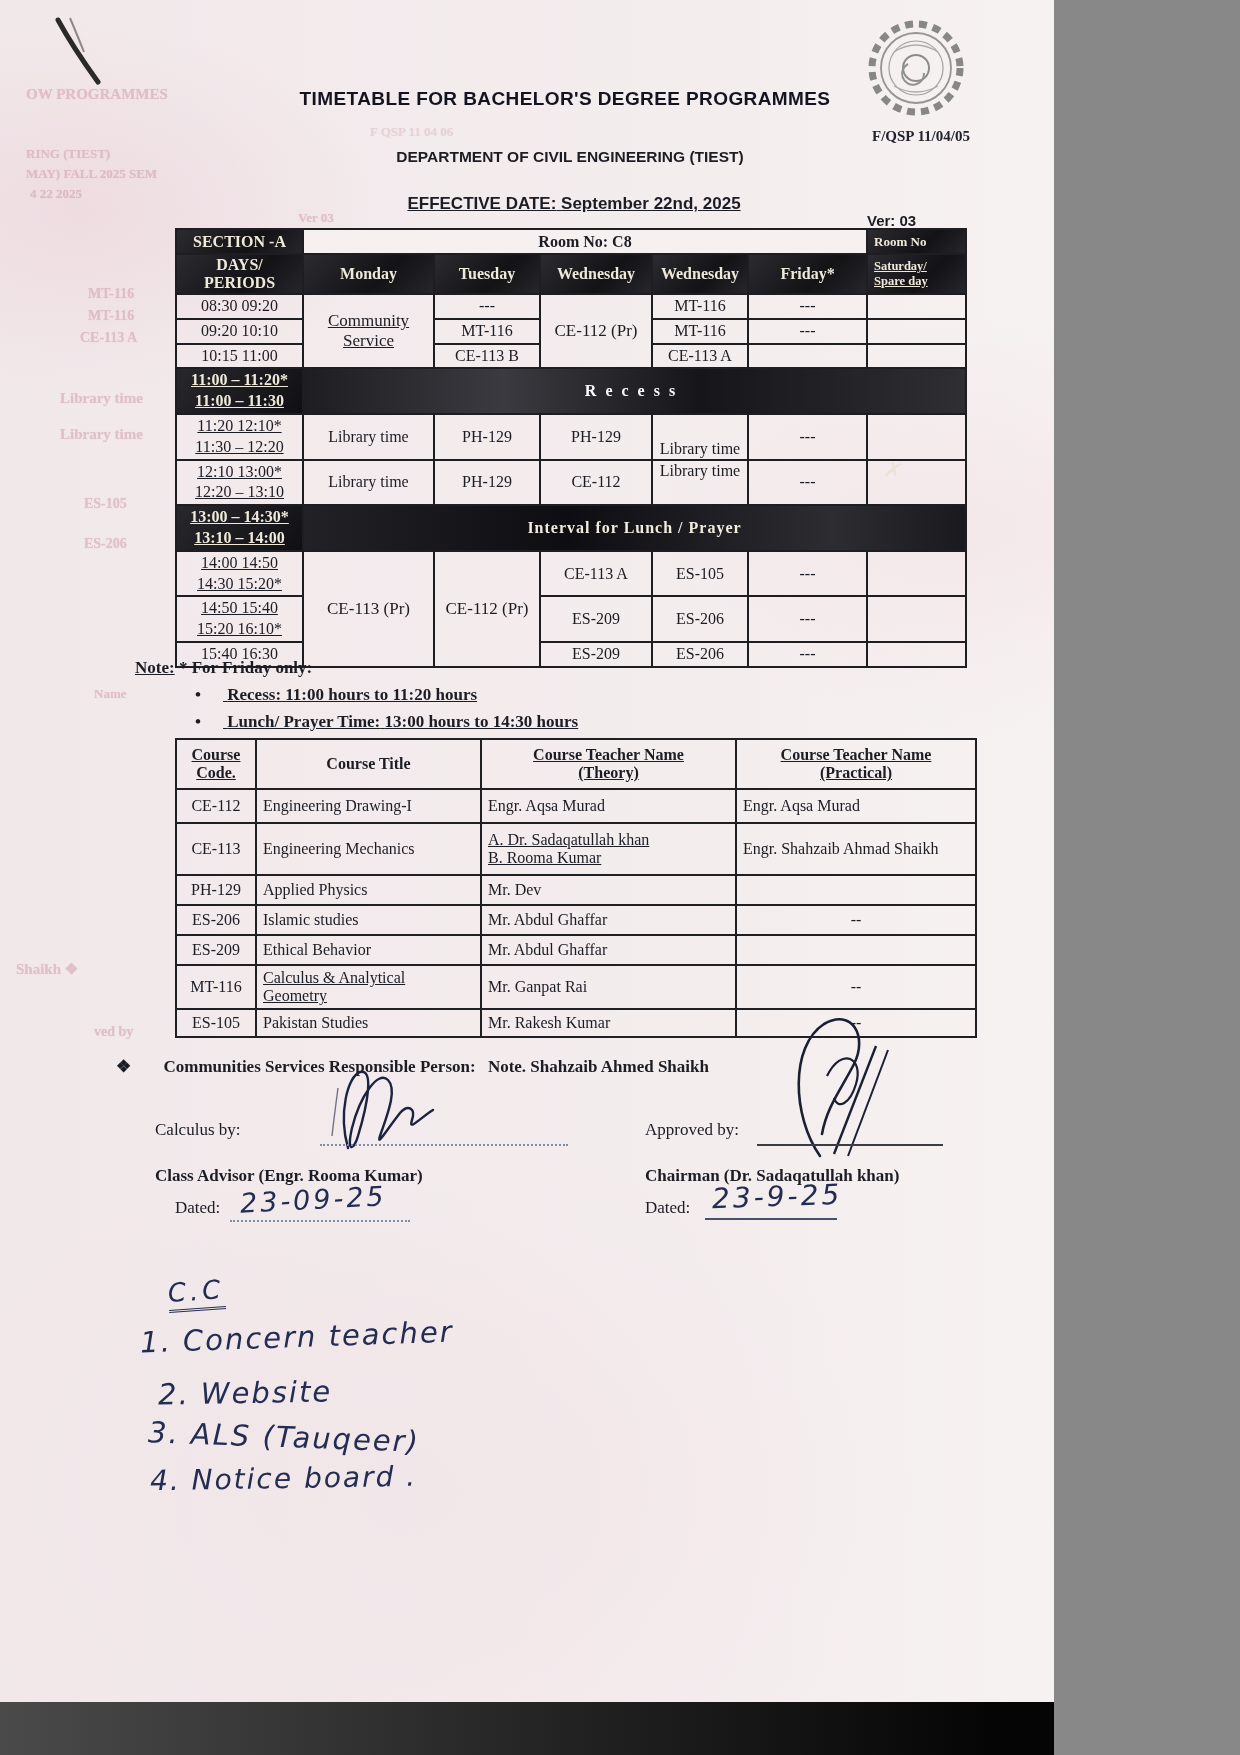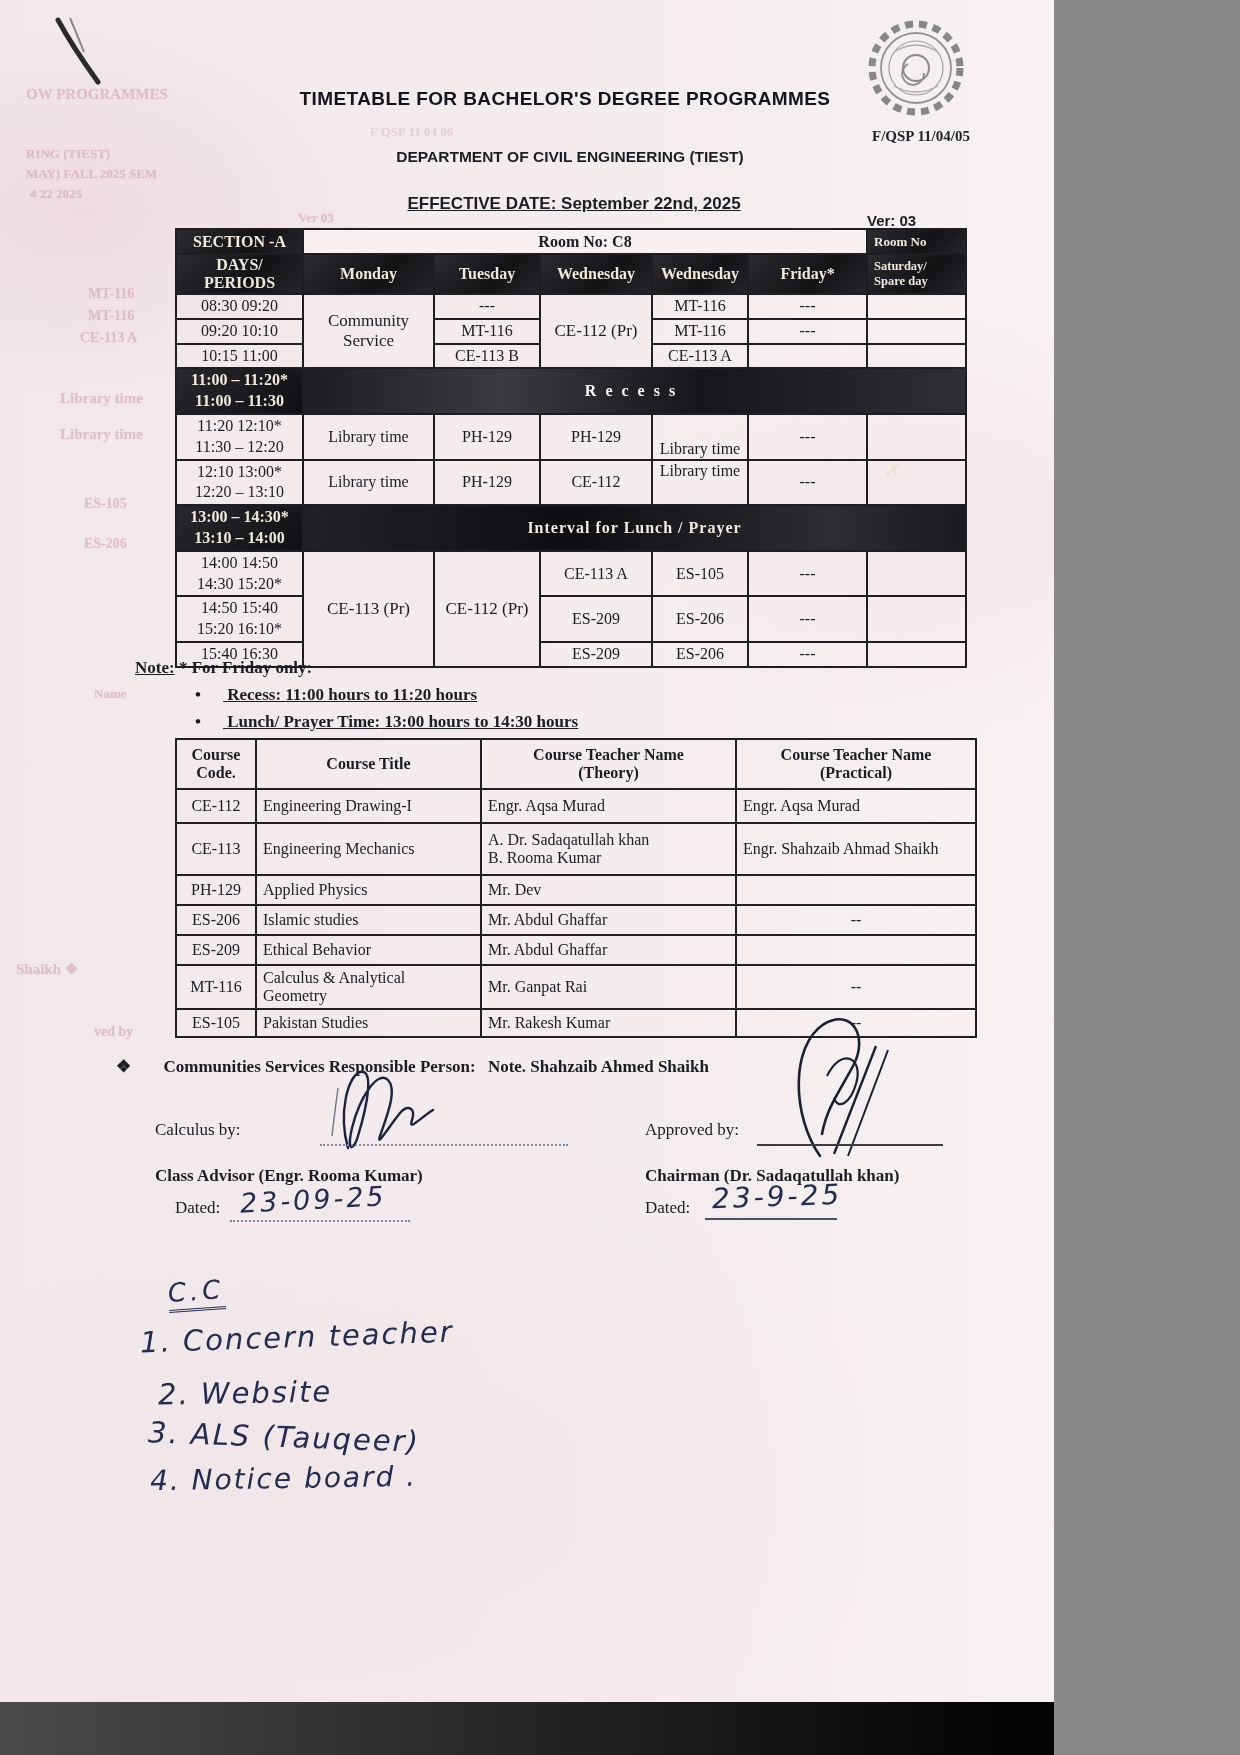--- a/index.html
+++ b/index.html
@@ -44,21 +44,21 @@
   
   table{border-collapse:collapse;table-layout:fixed;}
   .tt{left:175px;top:228px;width:790px;}
   .tt td{border:2px solid #1d1d22;font-size:16px;text-align:center;vertical-align:middle;
     padding:1px 2px;overflow:hidden;}
   .dk{background:linear-gradient(135deg,#2b2b30,#131316 60%,#26262b);color:#efe9da;
     font-weight:bold;font-size:16px;}
   .dk.small{font-size:13px;text-align:left;padding-left:6px;}
   .roomcell{text-align:left;font-weight:bold;font-size:17px;padding-left:14px;background:#f6f0f1;}
   .tcell{font-size:14.5px;line-height:1.3;}
-  .pl{white-space:pre-line;}
+  .pl{white-space:pre-line;text-decoration:underline;}
   .band{background:linear-gradient(90deg,#1d1d22,#3a3a40 30%,#16161a 60%,#2e2e33);color:#fff;
     font-weight:bold;font-size:25px;letter-spacing:9px;}
   .band2{background:linear-gradient(90deg,#222226,#0e0e12 40%,#2c2c31 80%,#1a1a1e);color:#f2ecdf;
     font-weight:bold;font-size:18px;letter-spacing:1px;}
   .dkt{background:linear-gradient(135deg,#27272c,#101014);color:#f0eadb;font-size:13.5px;
     text-align:left;padding-left:6px;font-weight:bold;line-height:1.3;}
   .xmark{left:884px;top:458px;color:#e8e2d5;font-size:22px;transform:rotate(14deg);opacity:.85;}
   
   .note{left:135px;top:658px;font-size:17px;font-weight:bold;}
   .note .u{text-decoration:underline;}

